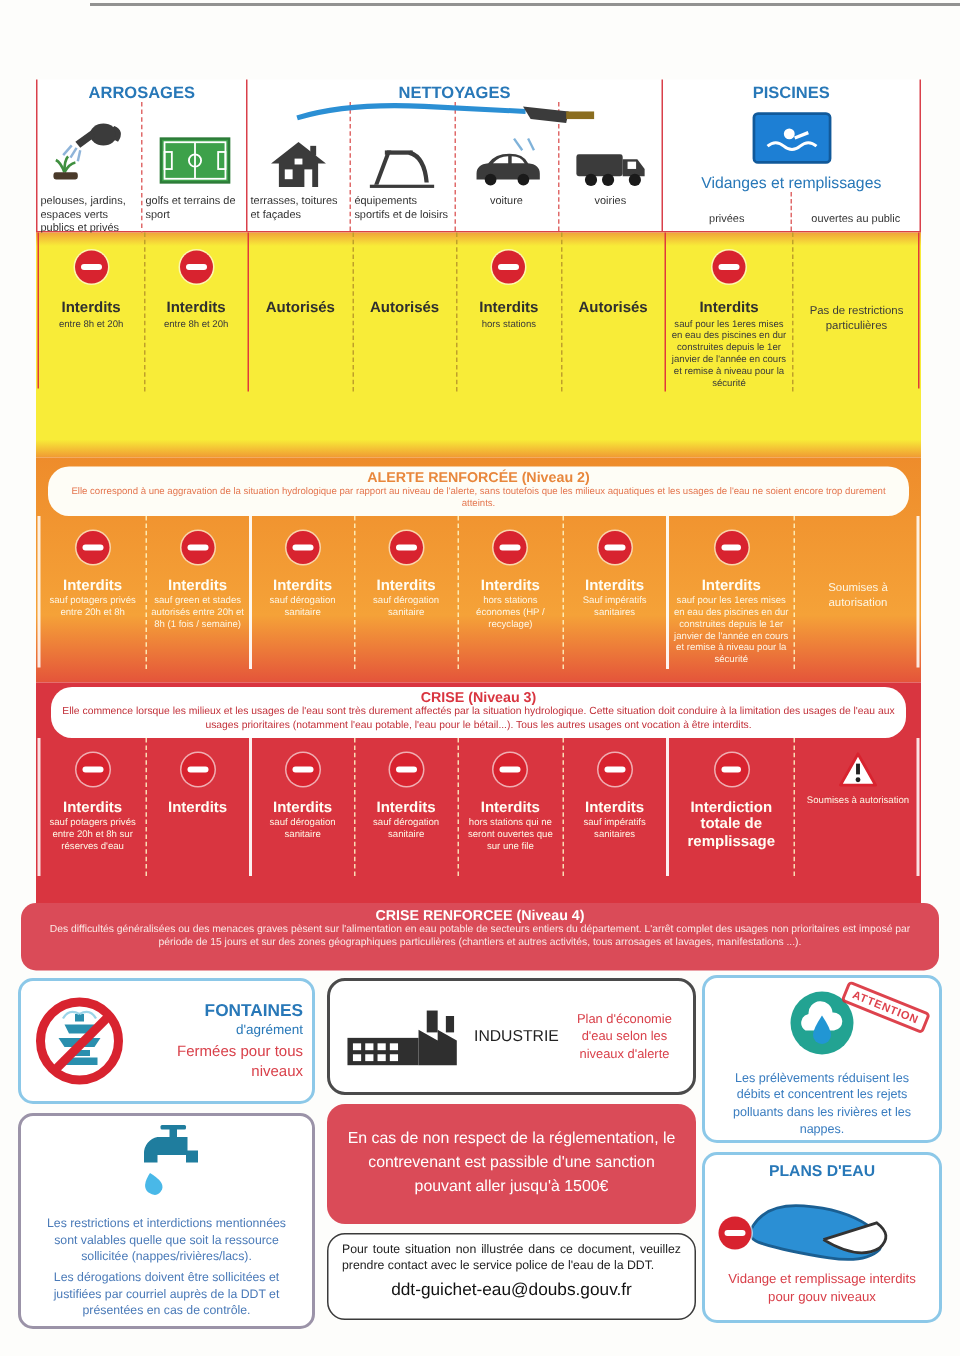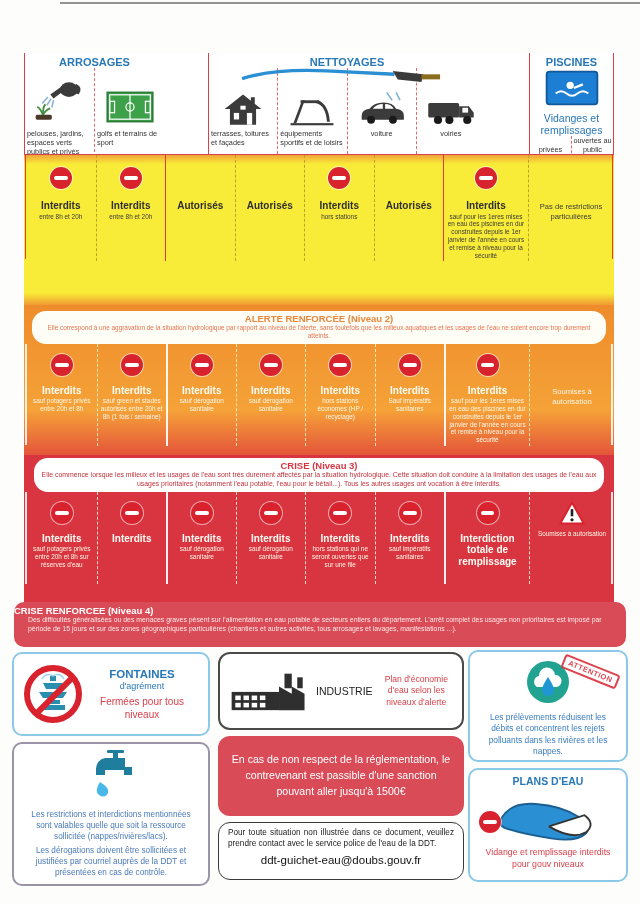--- a/index.html
+++ b/index.html
@@ -10,21 +10,21 @@
 
   
   .title{position:absolute;left:24px;top:26px;width:590px;height:25px;border:2px solid #e0555e;
          border-radius:14px;display:flex;align-items:center;justify-content:center;
          color:#d9404a;font-size:16.5px;letter-spacing:.2px;background:#fff;}
 
   
   .cathead{position:absolute;left:24px;top:53px;width:590px;height:102px;border:1.5px solid #d9404a;
            border-top:none;display:flex;background:#fff;}
   .group{display:flex;flex-direction:column;position:relative;}
-  .group+.group{border-left:1.5px solid #d9404a;margin-left:44px;}
+  .group+.group{border-left:1.5px solid #d9404a;}
   .g1{width:139px;} .g2{width:277px;} .g3{flex:1;}
   .glabel{text-align:center;color:#2878b8;font-weight:bold;font-size:11px;margin-top:3px;}
   .subrow{display:flex;flex:1;}
   .subcol{flex:1;display:flex;flex-direction:column;align-items:center;}
   .subcol+.subcol{border-left:1px dashed #e06a6a;}
   .iconzone{height:60px;display:flex;align-items:flex-end;justify-content:center;padding-bottom:2px;}
   .clabel{font-size:7.3px;color:#333;text-align:left;line-height:1.25;padding:1px 2px;}
   .lance{position:absolute;top:12px;left:8px;width:260px;height:22px;}
   .poolsub{font-size:10.5px;color:#2878b8;text-align:center;margin-top:2px;}
   .poolbottom{display:flex;flex:1;align-items:flex-end;}
@@ -61,32 +61,32 @@
   .noentry::after{content:"";position:absolute;left:19%;top:41%;width:62%;height:4px;background:#fff;border-radius:2px;}
   .cmain{font-size:10px;font-weight:bold;text-align:center;line-height:1.15;margin-top:4px;}
   .csub{font-size:6.4px;text-align:center;line-height:1.22;margin-top:1px;}
   .band-1 .cmain{color:#2f2f2f;} .band-1 .csub{color:#3a3a3a;}
   .band-2 .cmain,.band-3 .cmain{color:#fffdf3;}
   .band-2 .csub,.band-3 .csub{color:#fdf6e4;}
   .csub.only{font-size:7.6px;margin-top:6px;line-height:1.3;}
 
   
   .level4{position:absolute;left:14px;top:602px;width:612px;height:45px;background:#da4b58;border-radius:10px;
-          padding-top:3px;}
+          text-align:center;padding-top:3px;}
   .level4 .lname{color:#fff;font-size:9.5px;font-weight:bold;}
   .level4 .ldesc{color:#fbe9e6;font-size:6.9px;line-height:1.3;padding:0 14px;}
 
   
   .bluebox{border:2px solid #8cc8e8;border-radius:10px;background:#fff;position:absolute;}
   .box-fontaines{left:12px;top:652px;width:198px;height:84px;display:flex;align-items:center;padding:4px 6px;}
   .fticon{position:relative;width:58px;height:58px;flex:none;margin-left:4px;}
   .prohibit{position:absolute;inset:0;border:6px solid #d8232f;border-radius:50%;}
   .prohibit::after{content:"";position:absolute;left:-3px;top:50%;width:52px;height:6px;background:#d8232f;
                    transform:rotate(-45deg);}
-  .fttext{flex:1;text-align:center;line-height:1.25;}
+  .fttext{flex:1;text-align:right;line-height:1.25;}
   .fttitle{color:#2878b8;font-weight:bold;font-size:11.5px;}
   .ftsub{color:#2878b8;font-size:9px;margin-bottom:3px;}
   .ftstatus{color:#d9404a;font-size:10px;line-height:1.3;}
   .box-industrie{position:absolute;left:218px;top:652px;width:246px;height:78px;border:2px solid #4a4a4a;
                  border-radius:12px;background:#fff;display:flex;align-items:center;padding:4px 8px;}
   .indname{font-size:10.5px;color:#222;flex:none;margin:0 6px;}
   .indnote{color:#d9404a;font-size:8.6px;text-align:center;line-height:1.35;flex:1;}
   .box-prelev{left:468px;top:650px;width:160px;height:112px;text-align:center;padding-top:8px;}
   .stamp{position:absolute;right:6px;top:12px;border:2px solid #d8232f;color:#d8232f;font-size:7.5px;font-weight:bold;
          padding:1px 4px;border-radius:3px;transform:rotate(22deg);letter-spacing:.5px;opacity:.85;}

